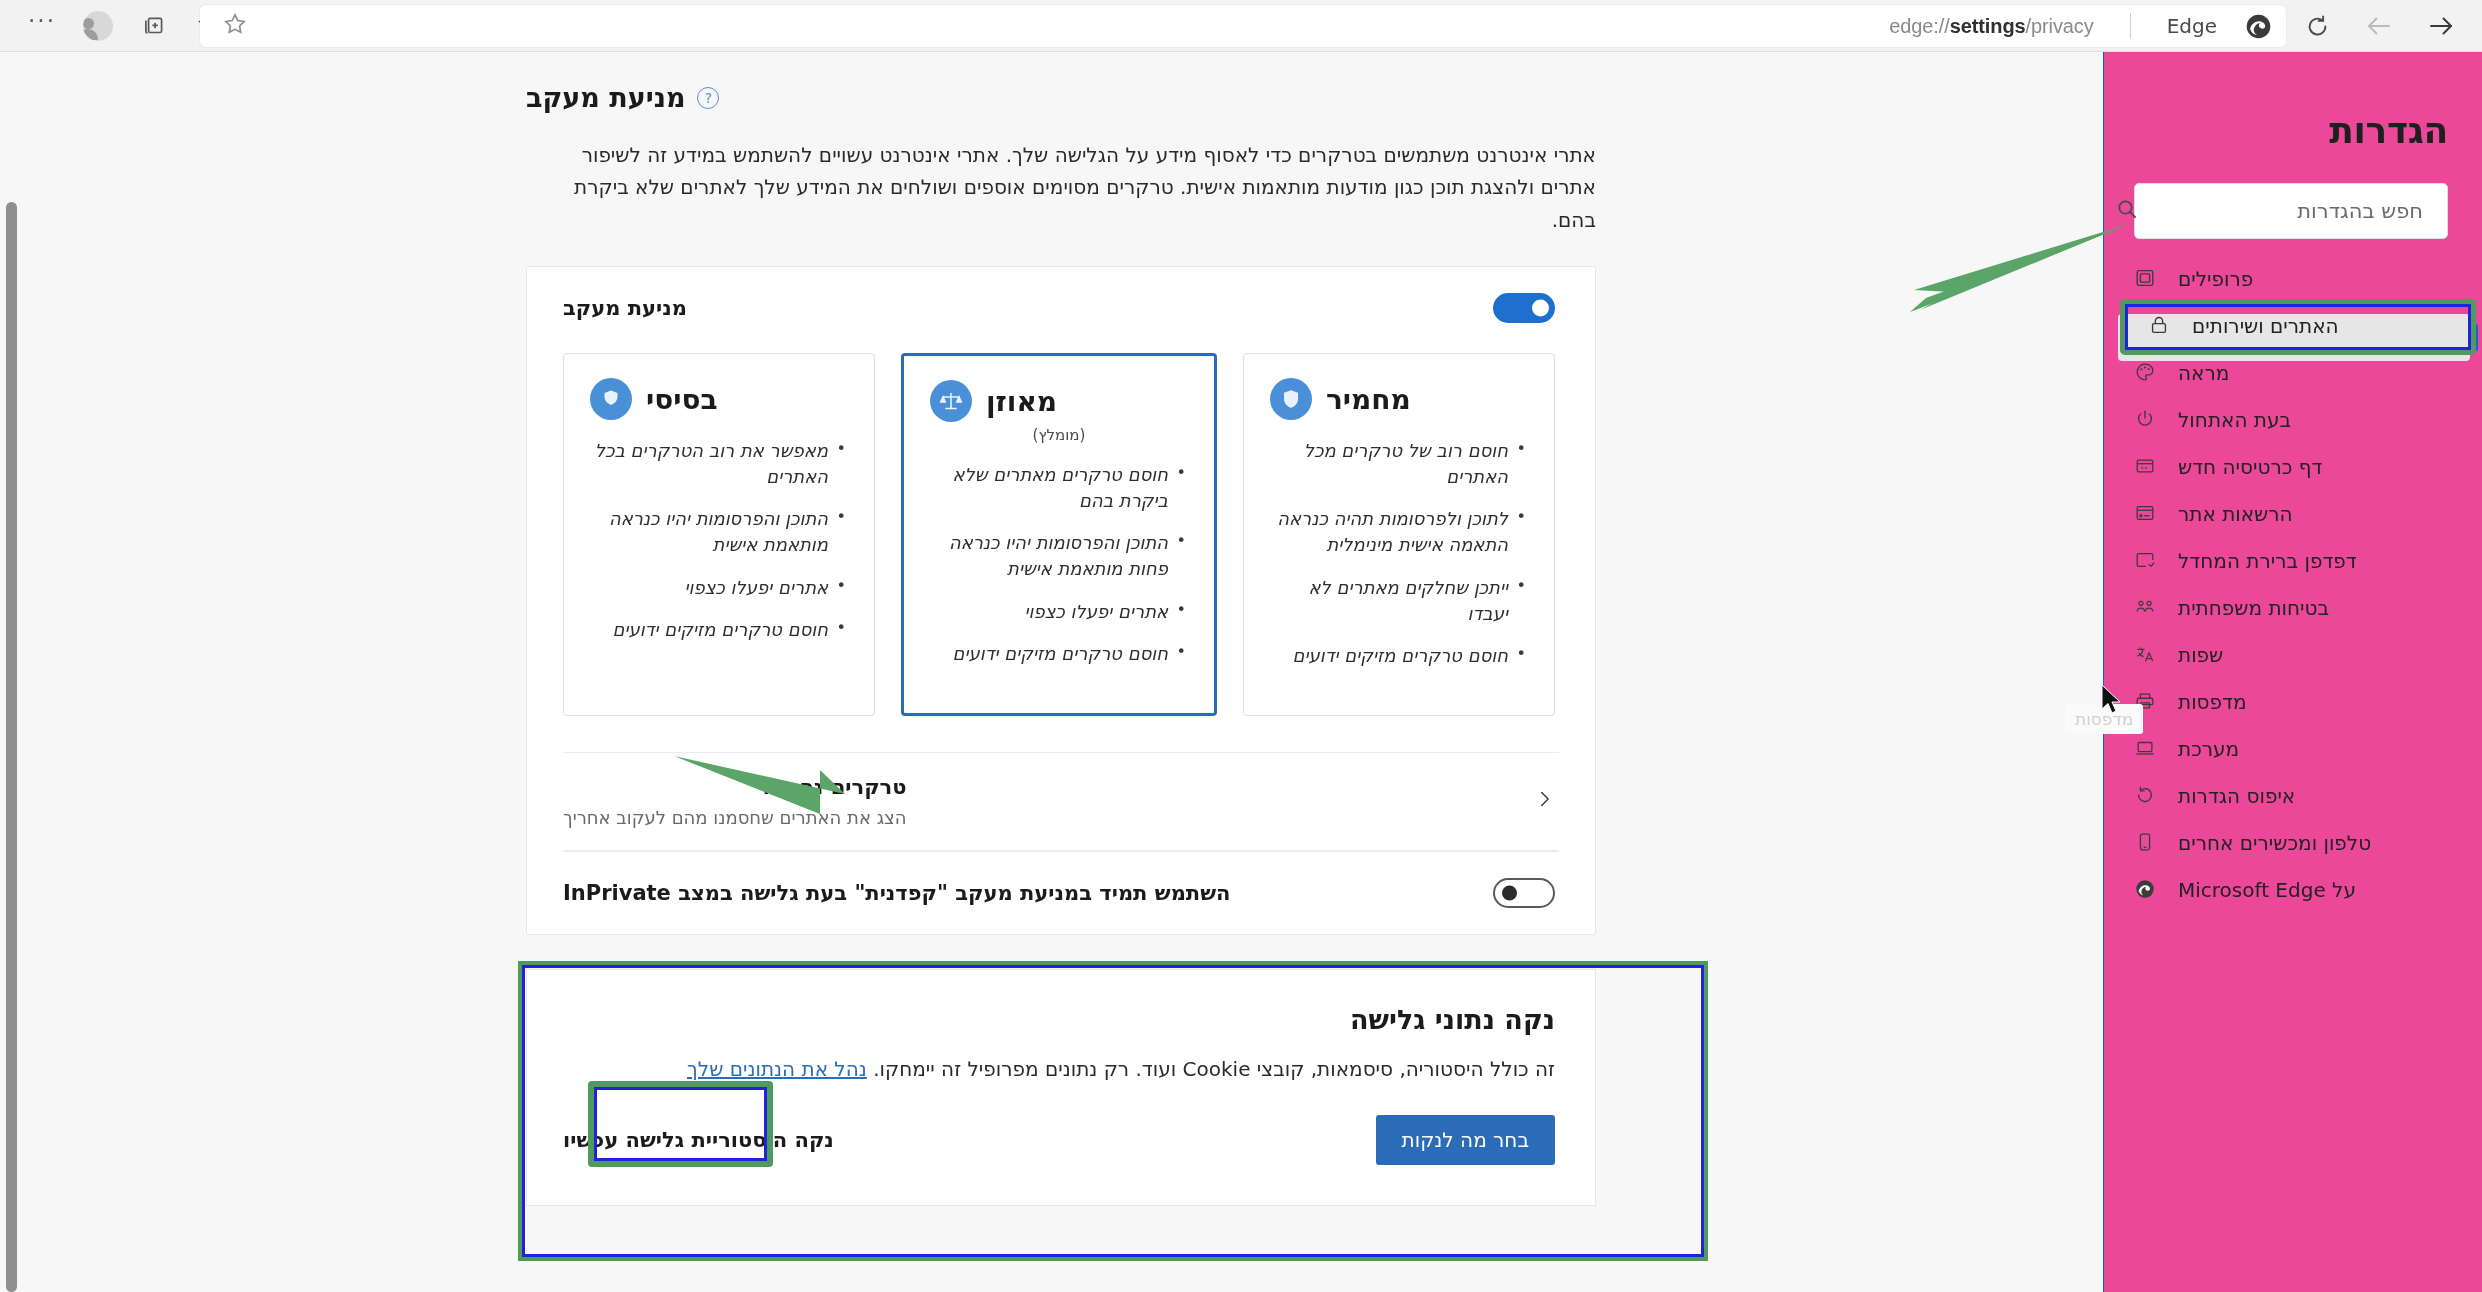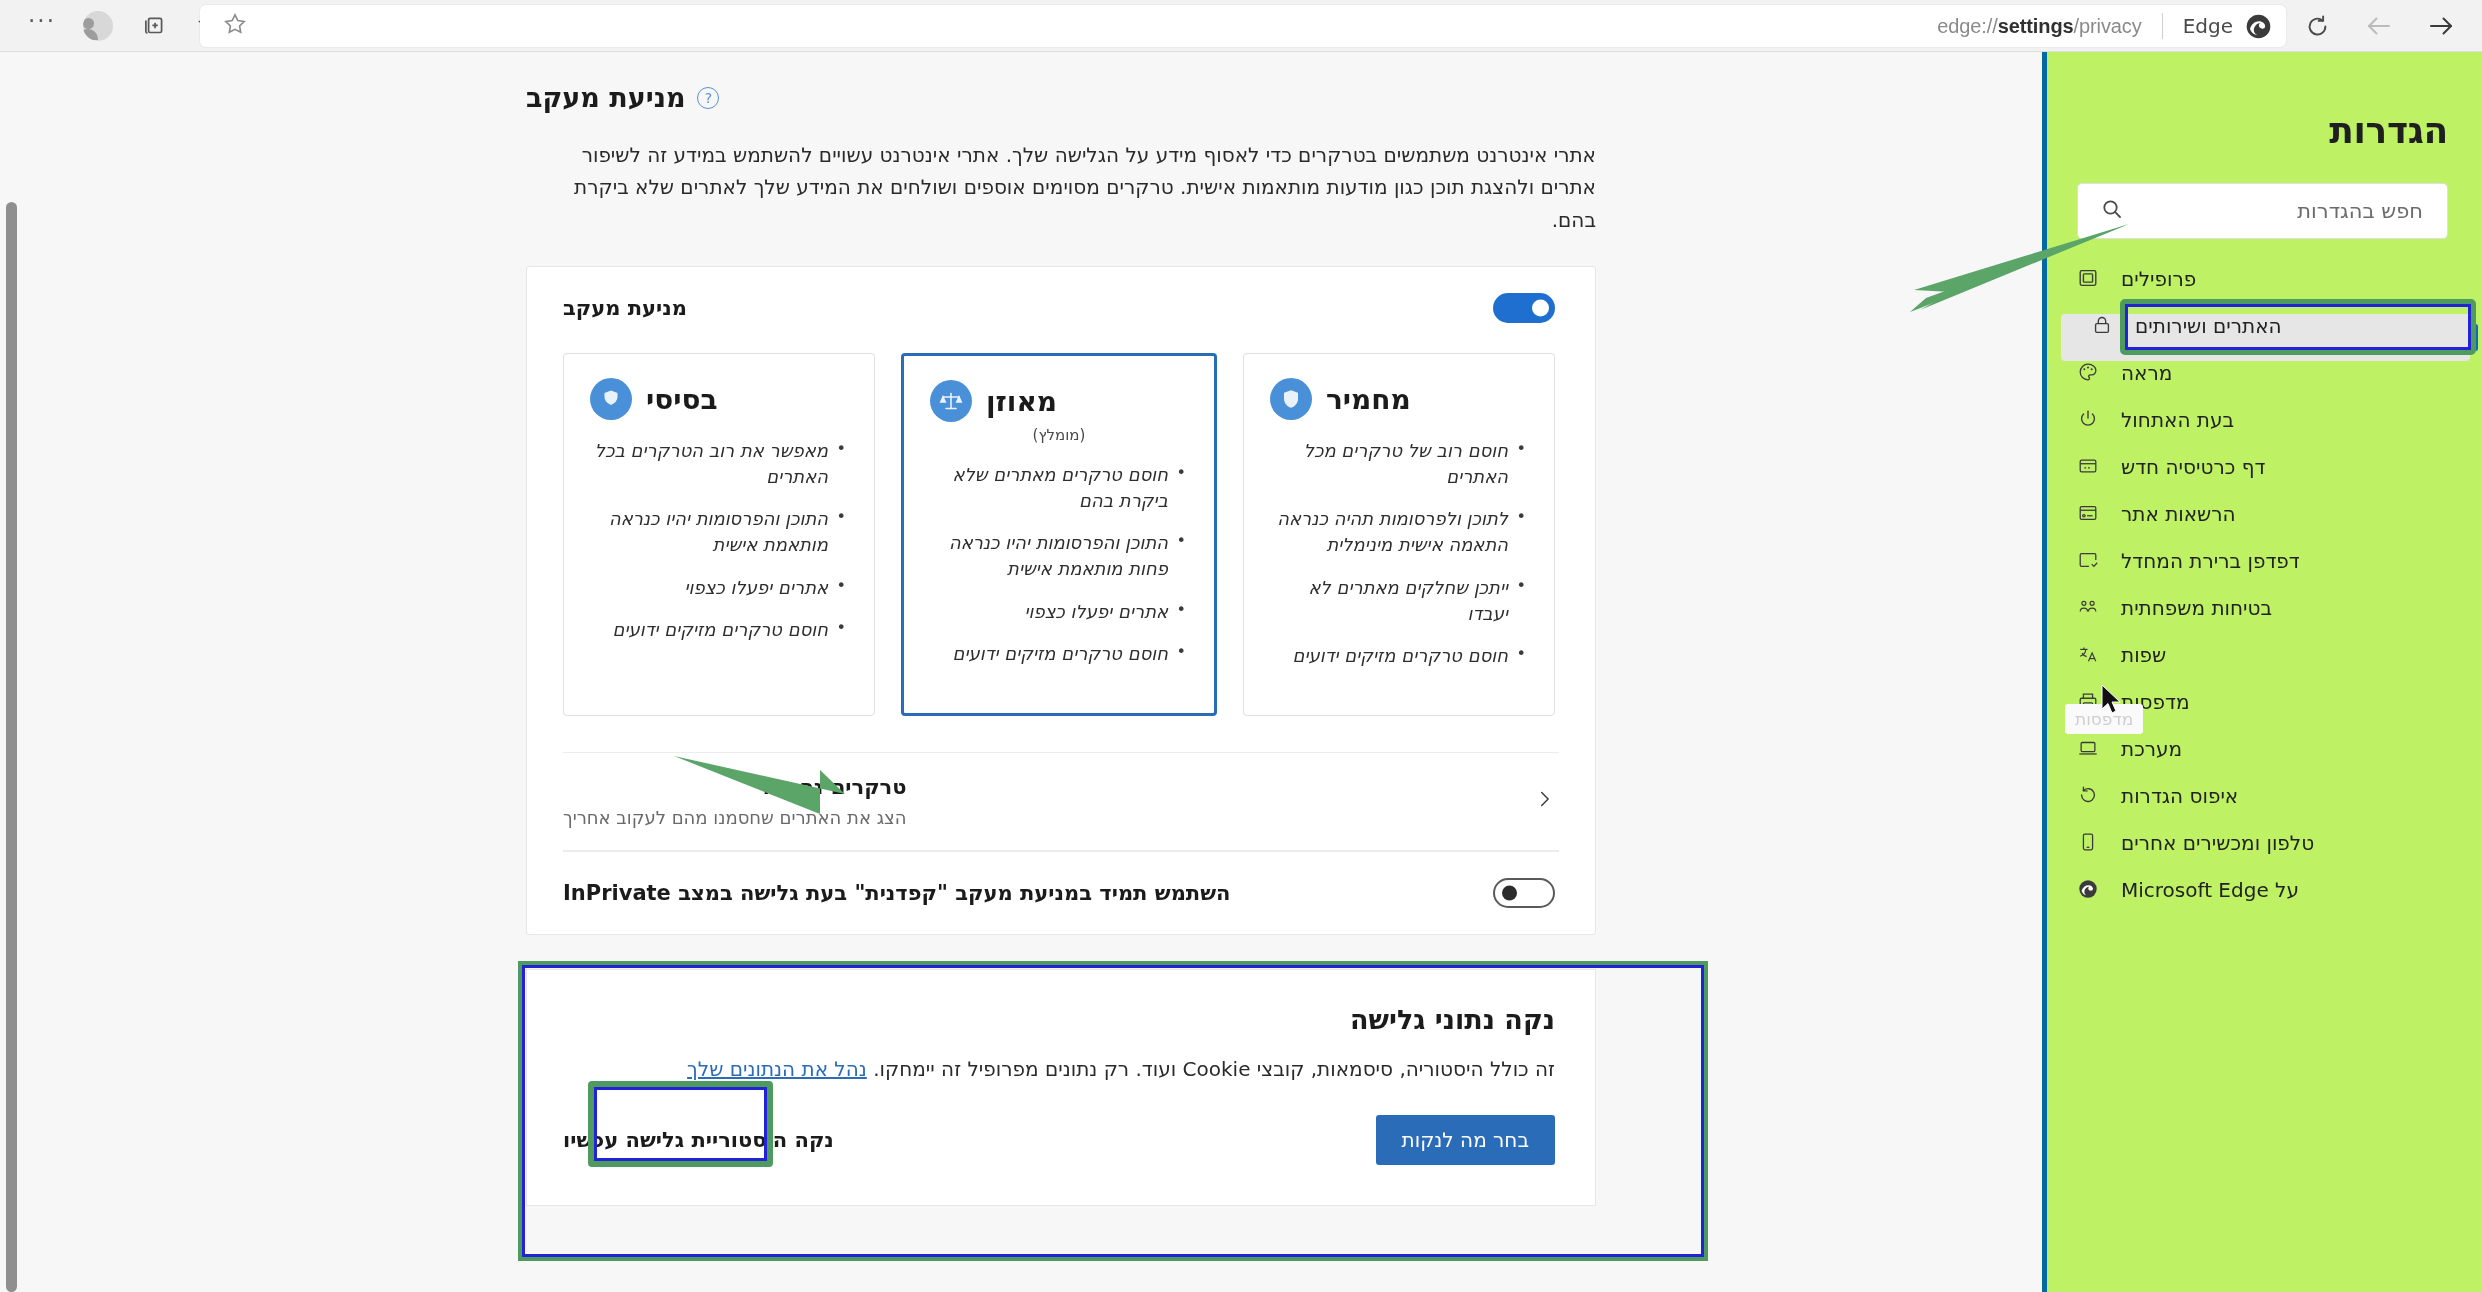--- a/index.html
+++ b/index.html
@@ -58,21 +58,21 @@
     background: #ffffff;
     border-radius: 6px;
     display: flex; align-items: center;
     direction: ltr;
     box-shadow: 0 0 0 1px rgba(0,0,0,0.03);
   }
   .urlbar .star {
     margin-left: 22px; color: #8b8b8b;
   }
   .url-right {
-    margin-left: auto; display:flex; align-items:center; gap: 0;
+    margin-left: auto; display:flex; align-items:center; gap: 16px;
     padding-right: 14px;
   }
   .url-text {
     font-size: 20px; color: #8a8a8a;
     font-family: "Liberation Sans", sans-serif;
     letter-spacing: -0.1px;
   }
   .url-text b { color: #303030; font-weight: 700; }
   .url-sep {
     width:1px; height:26px; background:#cfcfcf; margin: 0 20px;
@@ -102,23 +102,23 @@
   }
   .scrollbar-thumb {
     position:absolute; left: 6px; top: 150px;
     width: 11px; height: 1090px;
     background: #8f8f8f; border-radius: 6px;
   }
 
   
   .settings-nav {
     position:absolute; right: 0; top: 0;
-    width: 440px; height: 1240px;
-    background: #bef264;
-    border-left: 5px solid #0369a1;
+    width: 379px; height: 1240px;
+    background: #ec4899;
+    border-left: 1px solid #0369a1;
     padding-top: 58px;
   }
   .settings-title {
     font-size: 36px; font-weight: 700; color: #1f1f1f;
     text-align: right; padding-right: 34px; margin-bottom: 32px;
     letter-spacing: -0.3px;
   }
   .search-wrap {
     margin: 0 34px 22px 30px;
     height: 56px; background:#fff;

